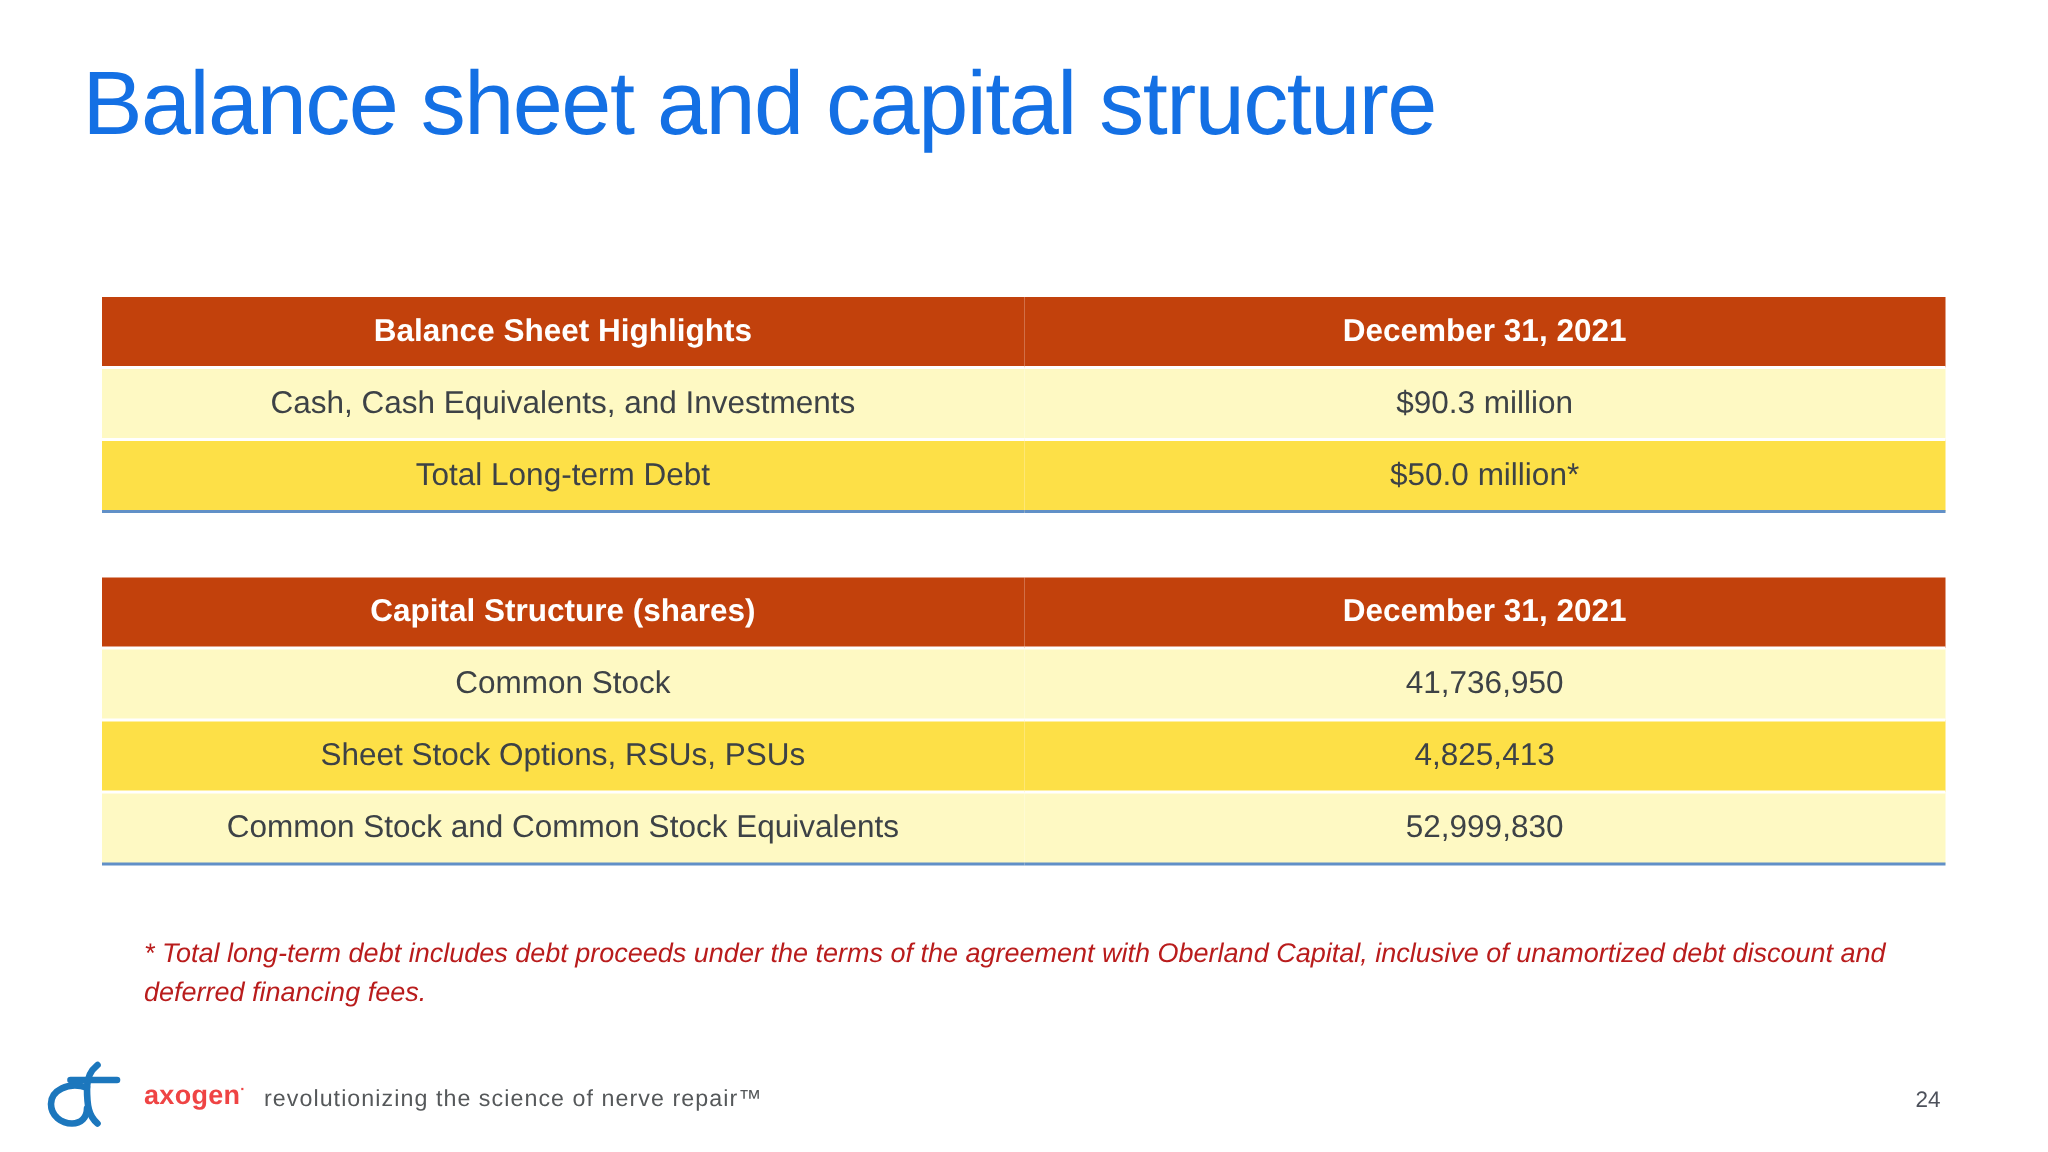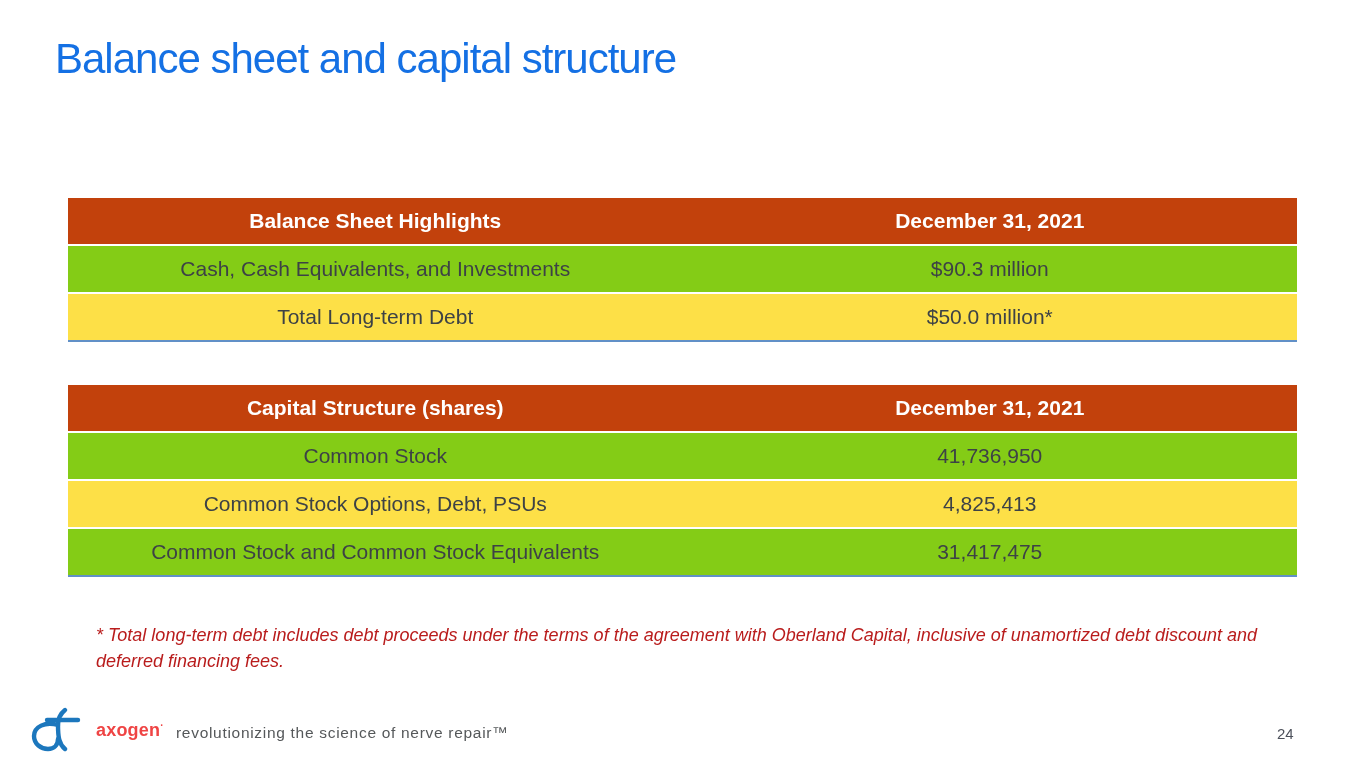--- a/index.html
+++ b/index.html
@@ -10,21 +10,21 @@
     background: #ffffff;
     font-family: "Liberation Sans", sans-serif;
     overflow: hidden;
     margin: 0 auto;
   }
   .title {
     position: absolute;
     left: 55px;
     top: 36px;
     margin: 0;
-    font-size: 42px;
+    font-size: 60px;
     font-weight: normal;
     letter-spacing: -1px;
     color: #1470e4;
     line-height: 1.1;
   }
   table.tbl {
     position: absolute;
     left: 68px;
     width: 1229px;
     border-collapse: collapse;
@@ -44,21 +44,21 @@
   }
   table.tbl td {
     font-size: 21px;
     color: #3d4246;
     text-align: center;
     height: 46px;
     padding: 0;
     border-top: 2px solid #ffffff;
     background: #fde047;
   }
-  table.tbl tr.shaded td { background: #84cc16; }
+  table.tbl tr.shaded td { background: #fef9c3; }
   .footnote {
     position: absolute;
     left: 80px;
     top: 606px;
     width: 1185px;
     margin: 16px;
     font-style: italic;
     font-size: 18px;
     line-height: 1.45;
     color: #b91c1c;
@@ -128,26 +128,26 @@
           <th>Capital Structure (shares)</th>
           <th>December 31, 2021</th>
         </tr>
       </thead>
       <tbody>
         <tr class="shaded">
           <td>Common Stock</td>
           <td>41,736,950</td>
         </tr>
         <tr>
-          <td>Common Stock Options, Debt, PSUs</td>
+          <td>Sheet Stock Options, RSUs, PSUs</td>
           <td>4,825,413</td>
         </tr>
         <tr class="shaded">
           <td>Common Stock and Common Stock Equivalents</td>
-          <td>31,417,475</td>
+          <td>52,999,830</td>
         </tr>
       </tbody>
     </table>
 
   <p class="footnote">* Total long-term debt includes debt proceeds under the terms of the agreement with Oberland Capital, inclusive of unamortized debt discount and deferred financing fees.</p>
 
   <svg class="footer-logo" viewBox="0 0 52 46" fill="none" xmlns="http://www.w3.org/2000/svg">
     <path d="M36 4 C 31 8, 29 13, 29 19 C 29 31, 30 38, 36 43" stroke="#1c77bd" stroke-width="4.4" stroke-linecap="round" fill="none"></path>
     <path d="M29 19 C 16 15, 5 21, 5 30 C 5 38, 12 43, 19 43 C 25 43, 29 39, 29 33" stroke="#1c77bd" stroke-width="4.4" stroke-linecap="round" fill="none"></path>
     <path d="M18 14 L 49 14" stroke="#1c77bd" stroke-width="4.4" stroke-linecap="round" fill="none"></path>

